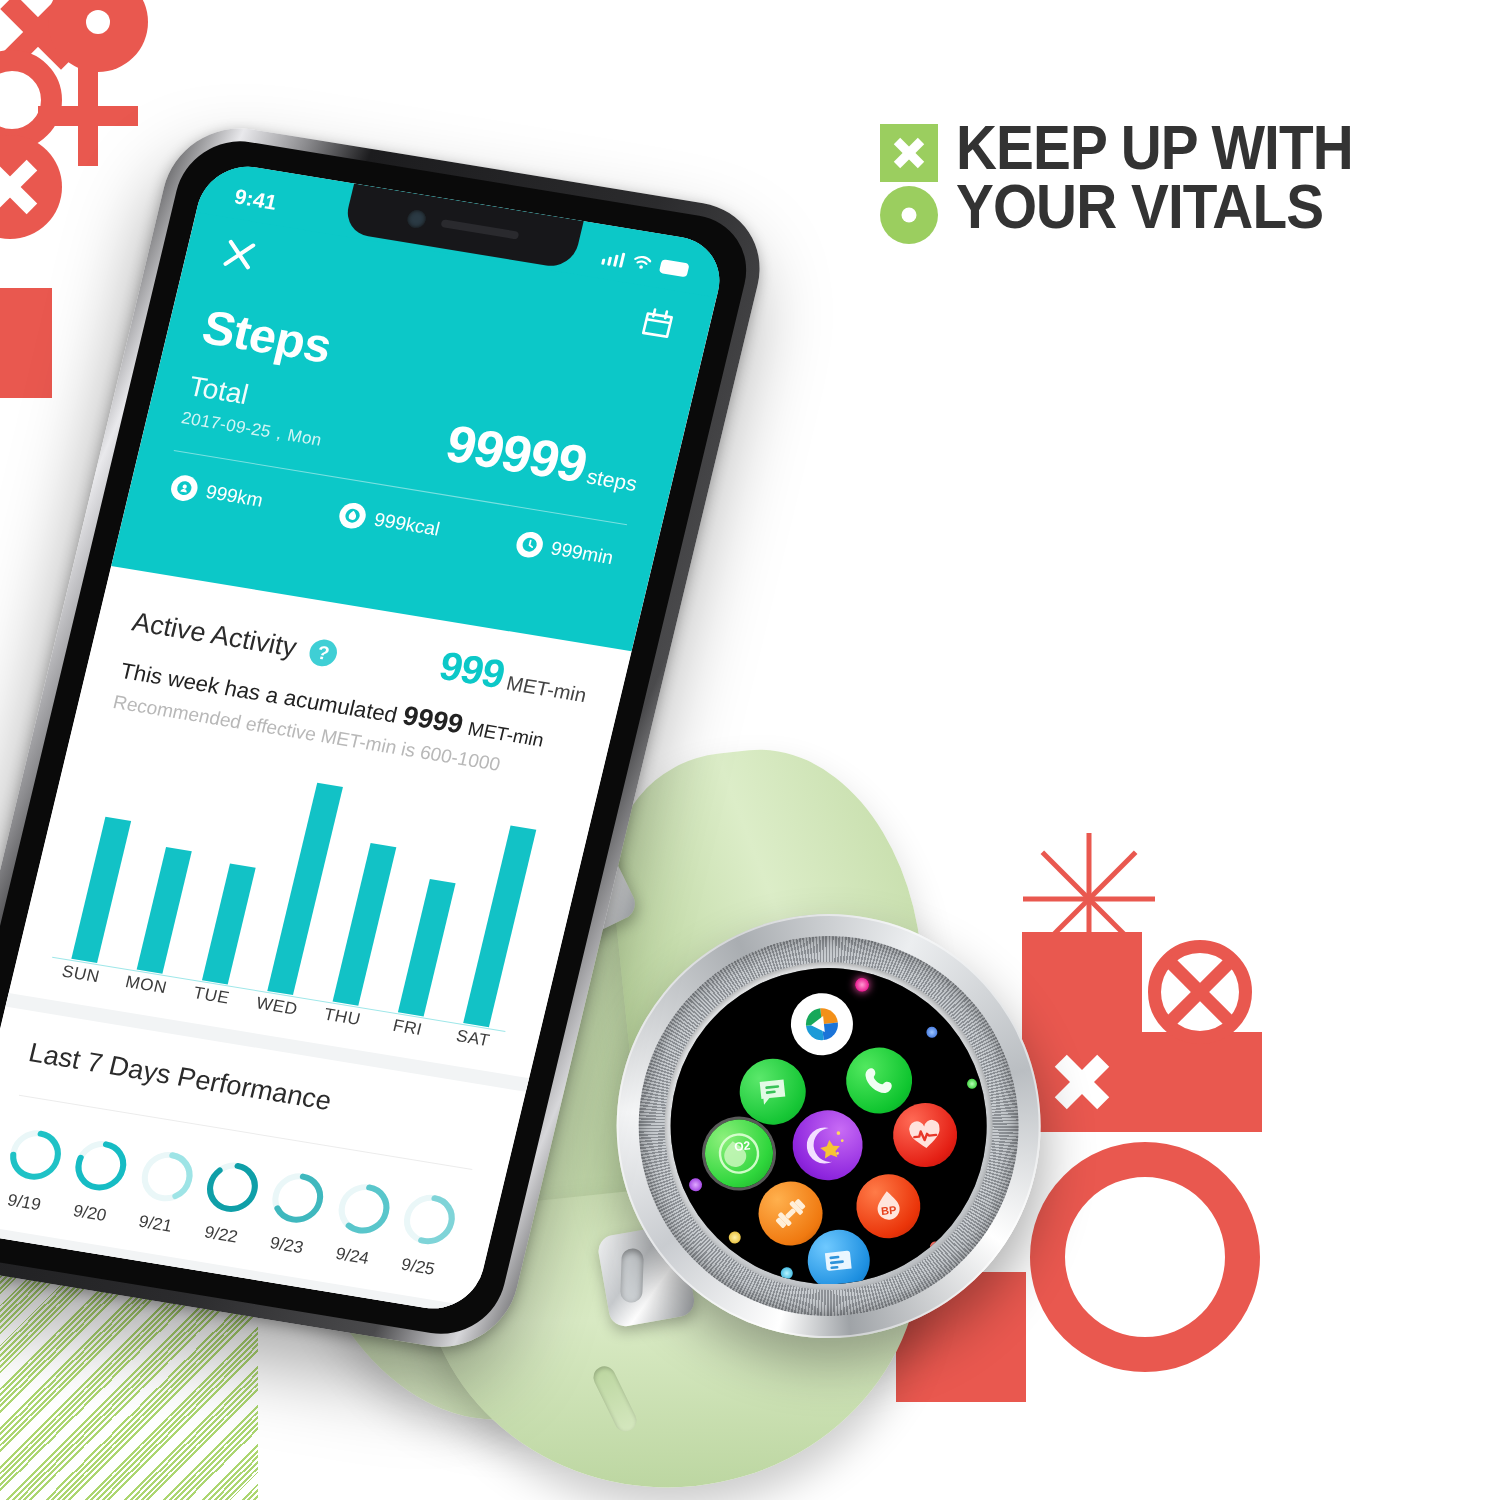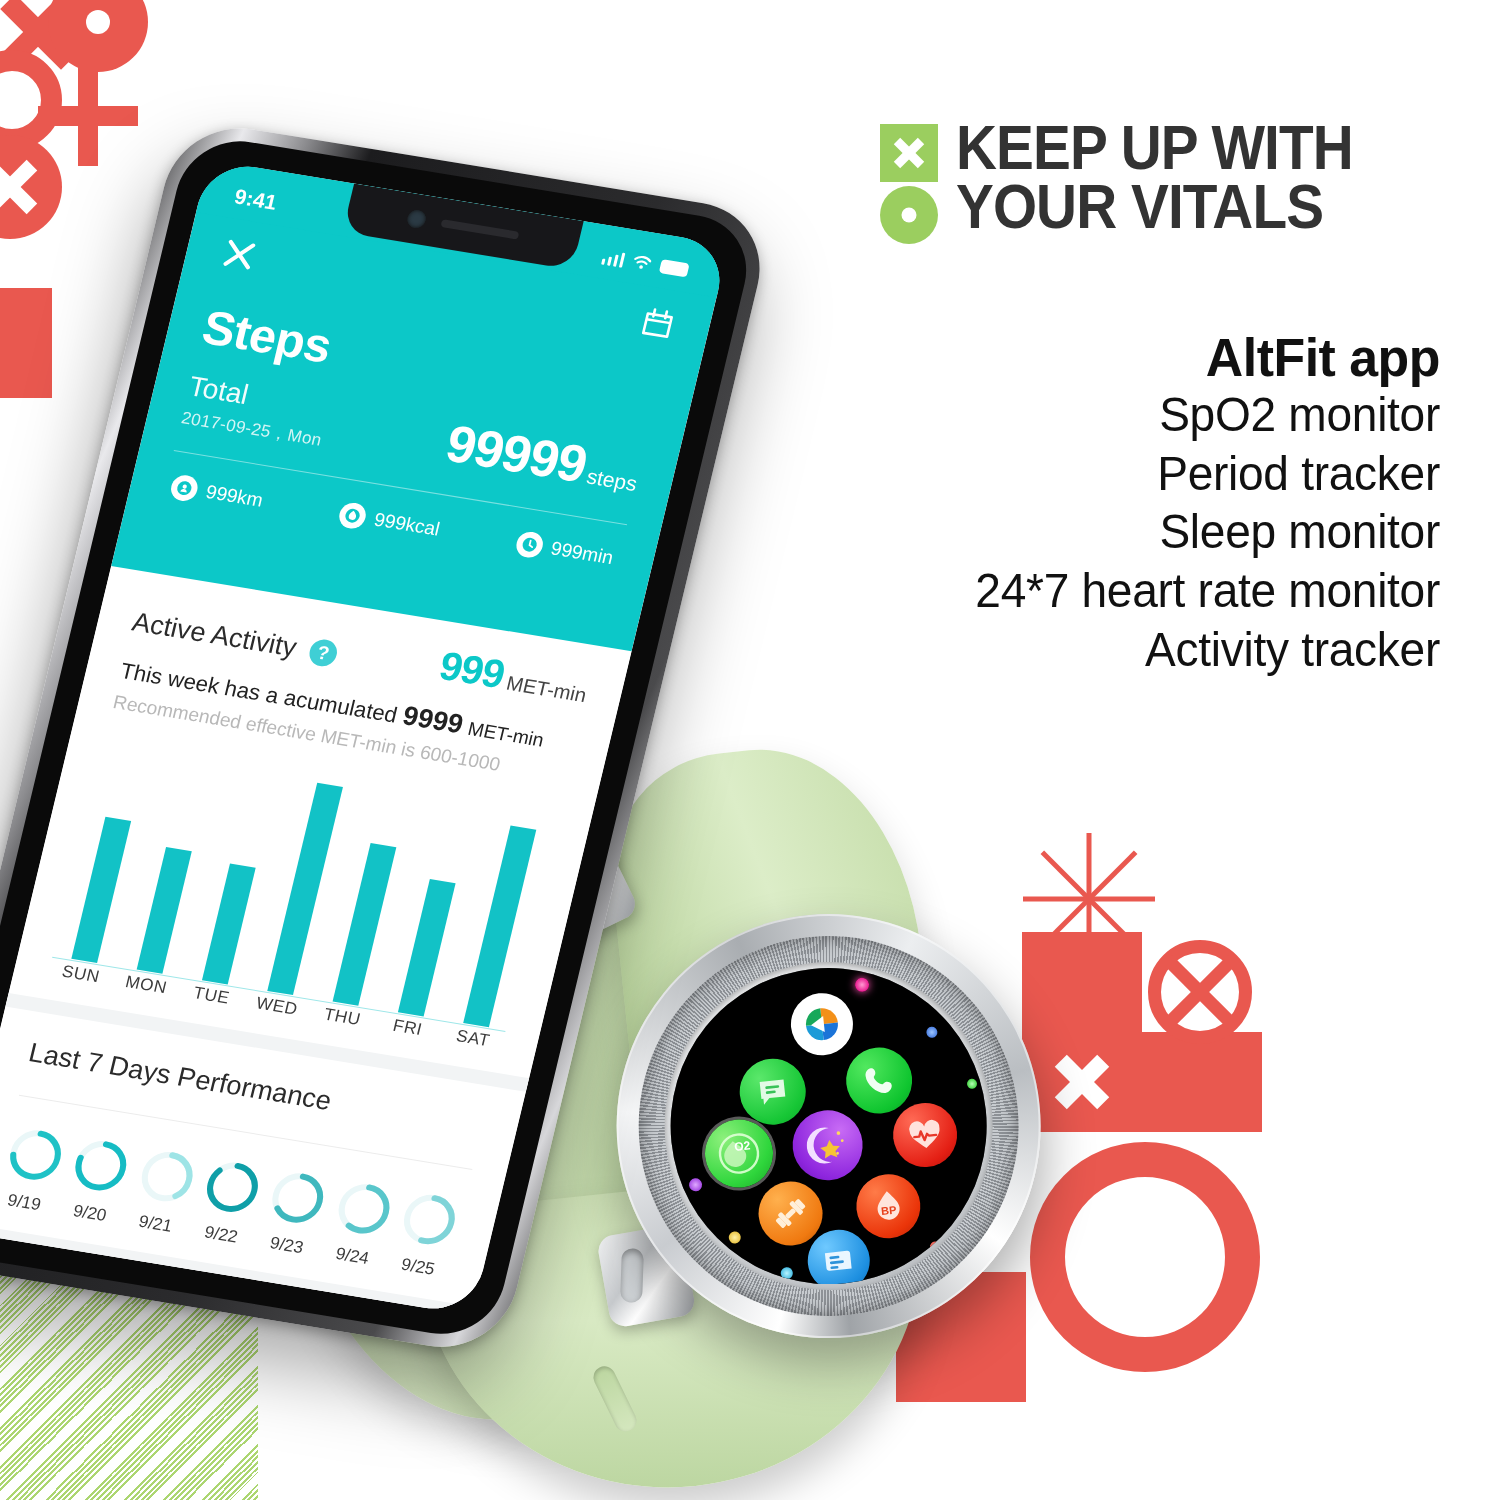--- a/index.html
+++ b/index.html
@@ -409,28 +409,20 @@
         <div class="badge-sq"></div>
         <div class="badge-ci"></div>
       </div>
       <div class="hl-lines">
         <div class="hl-line">KEEP UP WITH</div>
         <div class="hl-line">YOUR VITALS</div>
       </div>
     </div>
   </div>
 
-  <div class="features">
-    <div class="feat-title">AltFit app</div>
-    <div class="feat">SpO2 monitor</div>
-    <div class="feat">Period tracker</div>
-    <div class="feat">Sleep monitor</div>
-    <div class="feat">24*7 heart rate monitor</div>
-    <div class="feat">Activity tracker</div>
-  </div>
 
   <div class="watch-wrap">
     <div class="band">
       <div class="band-left"></div>
       <div class="band-left-slots">
         <i></i>
           <i></i>
           <i></i>
           <i></i>
       </div>

